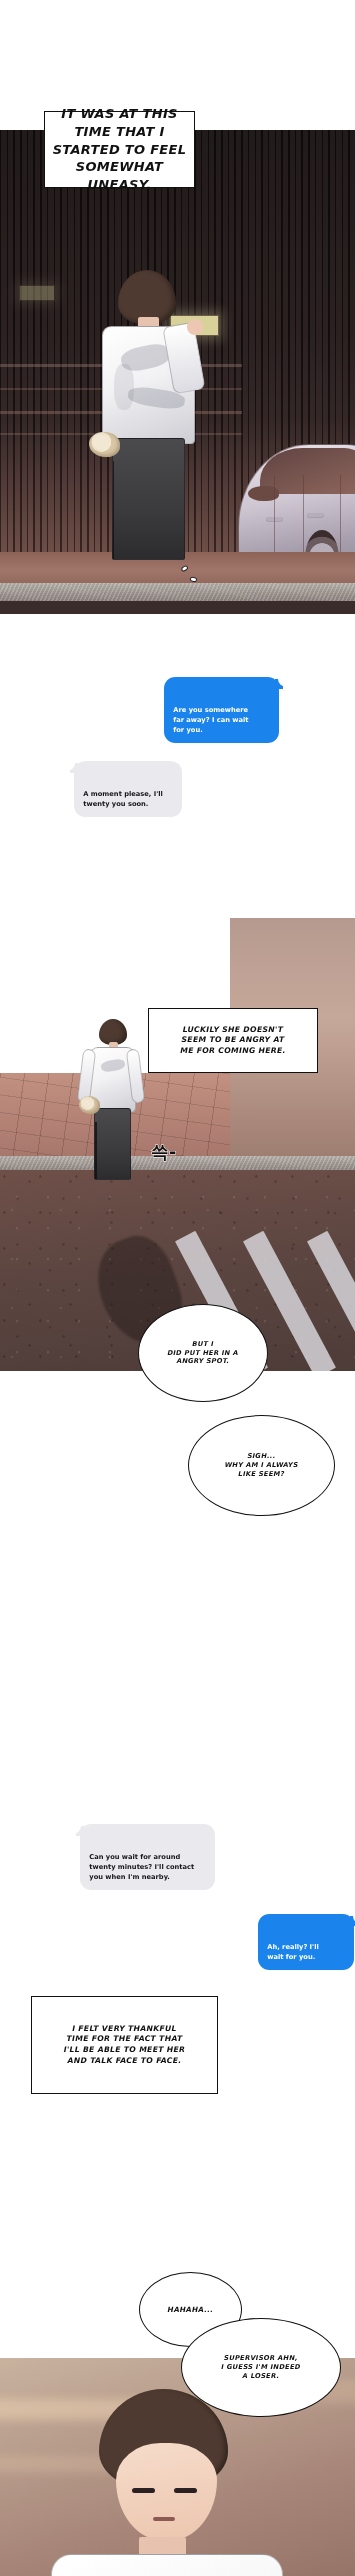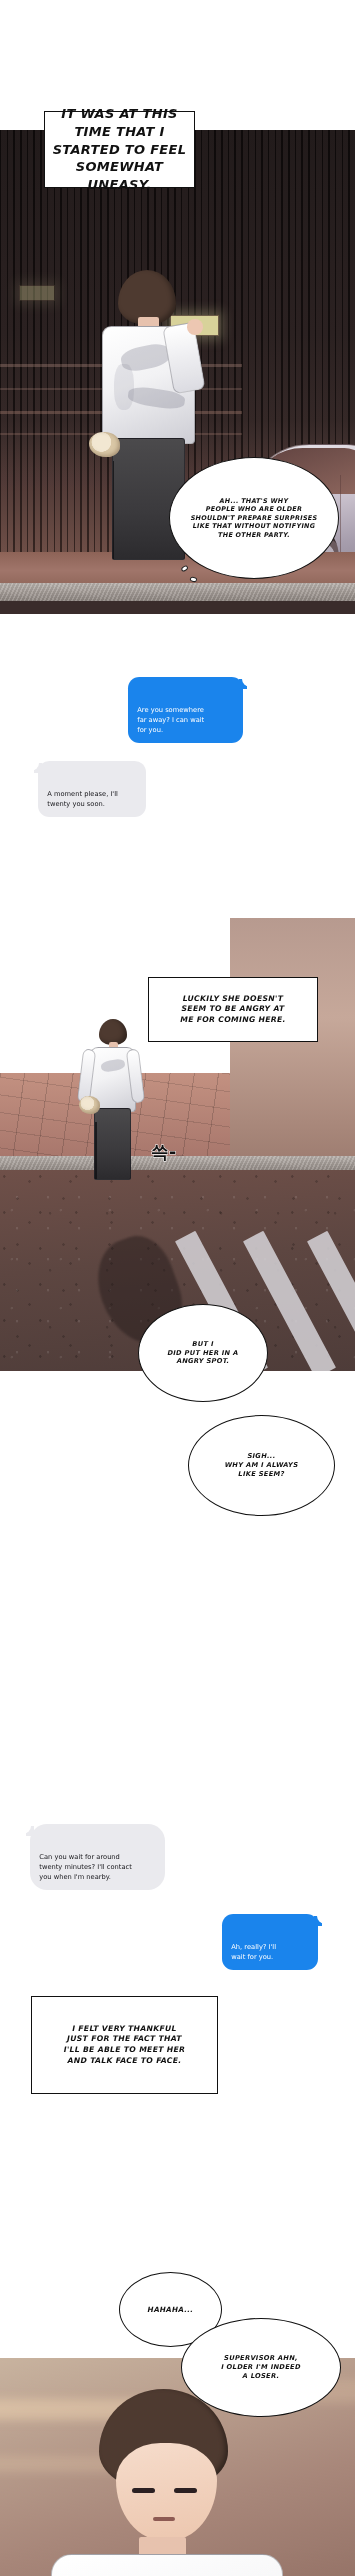--- a/index.html
+++ b/index.html
@@ -63,25 +63,26 @@
     white-space: pre-line;
     padding: 0 7.2px;
   }
 
   
   .msg {
     position: absolute;
     border-radius: 11.3px;
     padding: 7.7px 9.3px;
     font-family: "DejaVu Sans", sans-serif;
-    font-weight: 400;
+    font-weight: 700;
     font-size: 6.7px;
     line-height: 1.5;
     white-space: pre-line;
     z-index: 50;
+    margin-left: 36px;
   }
   .msg.out { background: #1a84ec; color: #ffffff; }
   .msg.in  { background: #eaeaee; color: #17171b; }
   .msg .nub {
     position: absolute;
     width: 9.3px; height: 10.3px;
     overflow: hidden;
   }
   .msg.out .nub { right: -5.7px; top: 2.1px; }
   .msg.out .nub::before {
@@ -310,27 +311,20 @@
     </div>
   </div>
 
   <div class="caption" style="left:44px;top:111px;width:151px;height:77px;">
     <div class="txt" style="font-size:13px;">IT WAS AT THIS
 TIME THAT I
 STARTED TO FEEL
 SOMEWHAT UNEASY.</div>
   </div>
 
-  <div class="bubble" style="left:169px;top:457px;width:170px;height:122px;">
-    <div class="txt" style="font-size:6.4px;">AH... THAT'S WHY
-PEOPLE WHO ARE OLDER
-SHOULDN'T PREPARE SURPRISES
-LIKE THAT WITHOUT NOTIFYING
-THE OTHER PARTY.</div>
-  </div>
 
   <div class="msg out" style="left:128px;top:677px;width:115px;">
     <span class="nub"></span>
     <span>Are you somewhere
 far away? I can wait
 for you.</span>
   </div>
 
   <div class="msg in" style="left:38px;top:761px;width:108px;">
     <span class="nub"></span>
@@ -368,56 +362,56 @@
         <div class="p-leg-split"></div>
       </div>
       <div class="bouquet" style="left:-1px;top:77px;width:20.6px;height:17.5px;"></div>
     </div>
 
     <div class="shadow-blob" style="left:101px;top:319px;width:77px;height:108px;transform:rotate(-20deg);"></div>
 
     <div class="sfx" style="left:151px;top:222px;font-size:17.5px;">쓱-</div>
   </div>
 
-  <div class="caption" style="left:148px;top:977px;width:170px;height:65px;">
+  <div class="caption" style="left:148px;top:1008px;width:170px;height:65px;">
     <div class="txt" style="font-size:7.7px;">LUCKILY SHE DOESN'T
 SEEM TO BE ANGRY AT
 ME FOR COMING HERE.</div>
   </div>
 
   <div class="bubble" style="left:138px;top:1304px;width:130px;height:98px;">
     <div class="txt" style="font-size:6.7px;">BUT I
 DID PUT HER IN A
 ANGRY SPOT.</div>
   </div>
 
   <div class="bubble" style="left:188px;top:1415px;width:147px;height:101px;">
     <div class="txt" style="font-size:6.7px;">SIGH...
 WHY AM I ALWAYS
 LIKE SEEM?</div>
   </div>
 
   <div class="divider-white" style="top:1371px;height:36px;"></div>
 
-  <div class="msg in" style="left:30px;top:1824px;width:135px;border-radius:17px;">
+  <div class="msg in" style="left:44px;top:1824px;width:135px;">
     <span class="nub"></span>
     <span>Can you wait for around
 twenty minutes? I'll contact
 you when I'm nearby.</span>
   </div>
 
   <div class="msg out" style="left:222px;top:1914px;width:96px;">
     <span class="nub"></span>
     <span>Ah, really? I'll
 wait for you.</span>
   </div>
 
   <div class="caption" style="left:31px;top:1996px;width:187px;height:98px;">
     <div class="txt" style="font-size:7.7px;">I FELT VERY THANKFUL
-JUST FOR THE FACT THAT
+TIME FOR THE FACT THAT
 I'LL BE ABLE TO MEET HER
 AND TALK FACE TO FACE.</div>
   </div>
 
   <div class="panel scene-blur-warm" style="left:0;top:2358px;width:355px;height:618px;">
     <div class="blur-band" style="left:-20.6px;top:41px;width:216px;height:20.6px;"></div>
     <div class="blur-band" style="left:-31px;top:98px;width:170px;height:15.5px;opacity:.5;"></div>
     <div class="blur-band" style="left:196px;top:20.6px;width:185px;height:24px;opacity:.45;"></div>
 
     <div class="person" style="left:24px;top:31px;width:309px;height:587px;">
@@ -435,24 +429,24 @@
         
         
         
         
       </div>
 
     </div>
 
   </div>
 
-  <div class="bubble" style="left:119px;top:2272px;width:103px;height:75px;text-align:right;">
+  <div class="bubble" style="left:139px;top:2272px;width:103px;height:75px;text-align:right;">
     <div class="txt" style="font-size:7.2px;">HAHAHA...</div>
   </div>
 
   <div class="bubble" style="left:181px;top:2318px;width:160px;height:99px;">
     <div class="txt" style="font-size:6.7px;">SUPERVISOR AHN,
-I OLDER I'M INDEED
+I GUESS I'M INDEED
 A LOSER.</div>
   </div>
 
 </div>
 
 
 </body></html>

